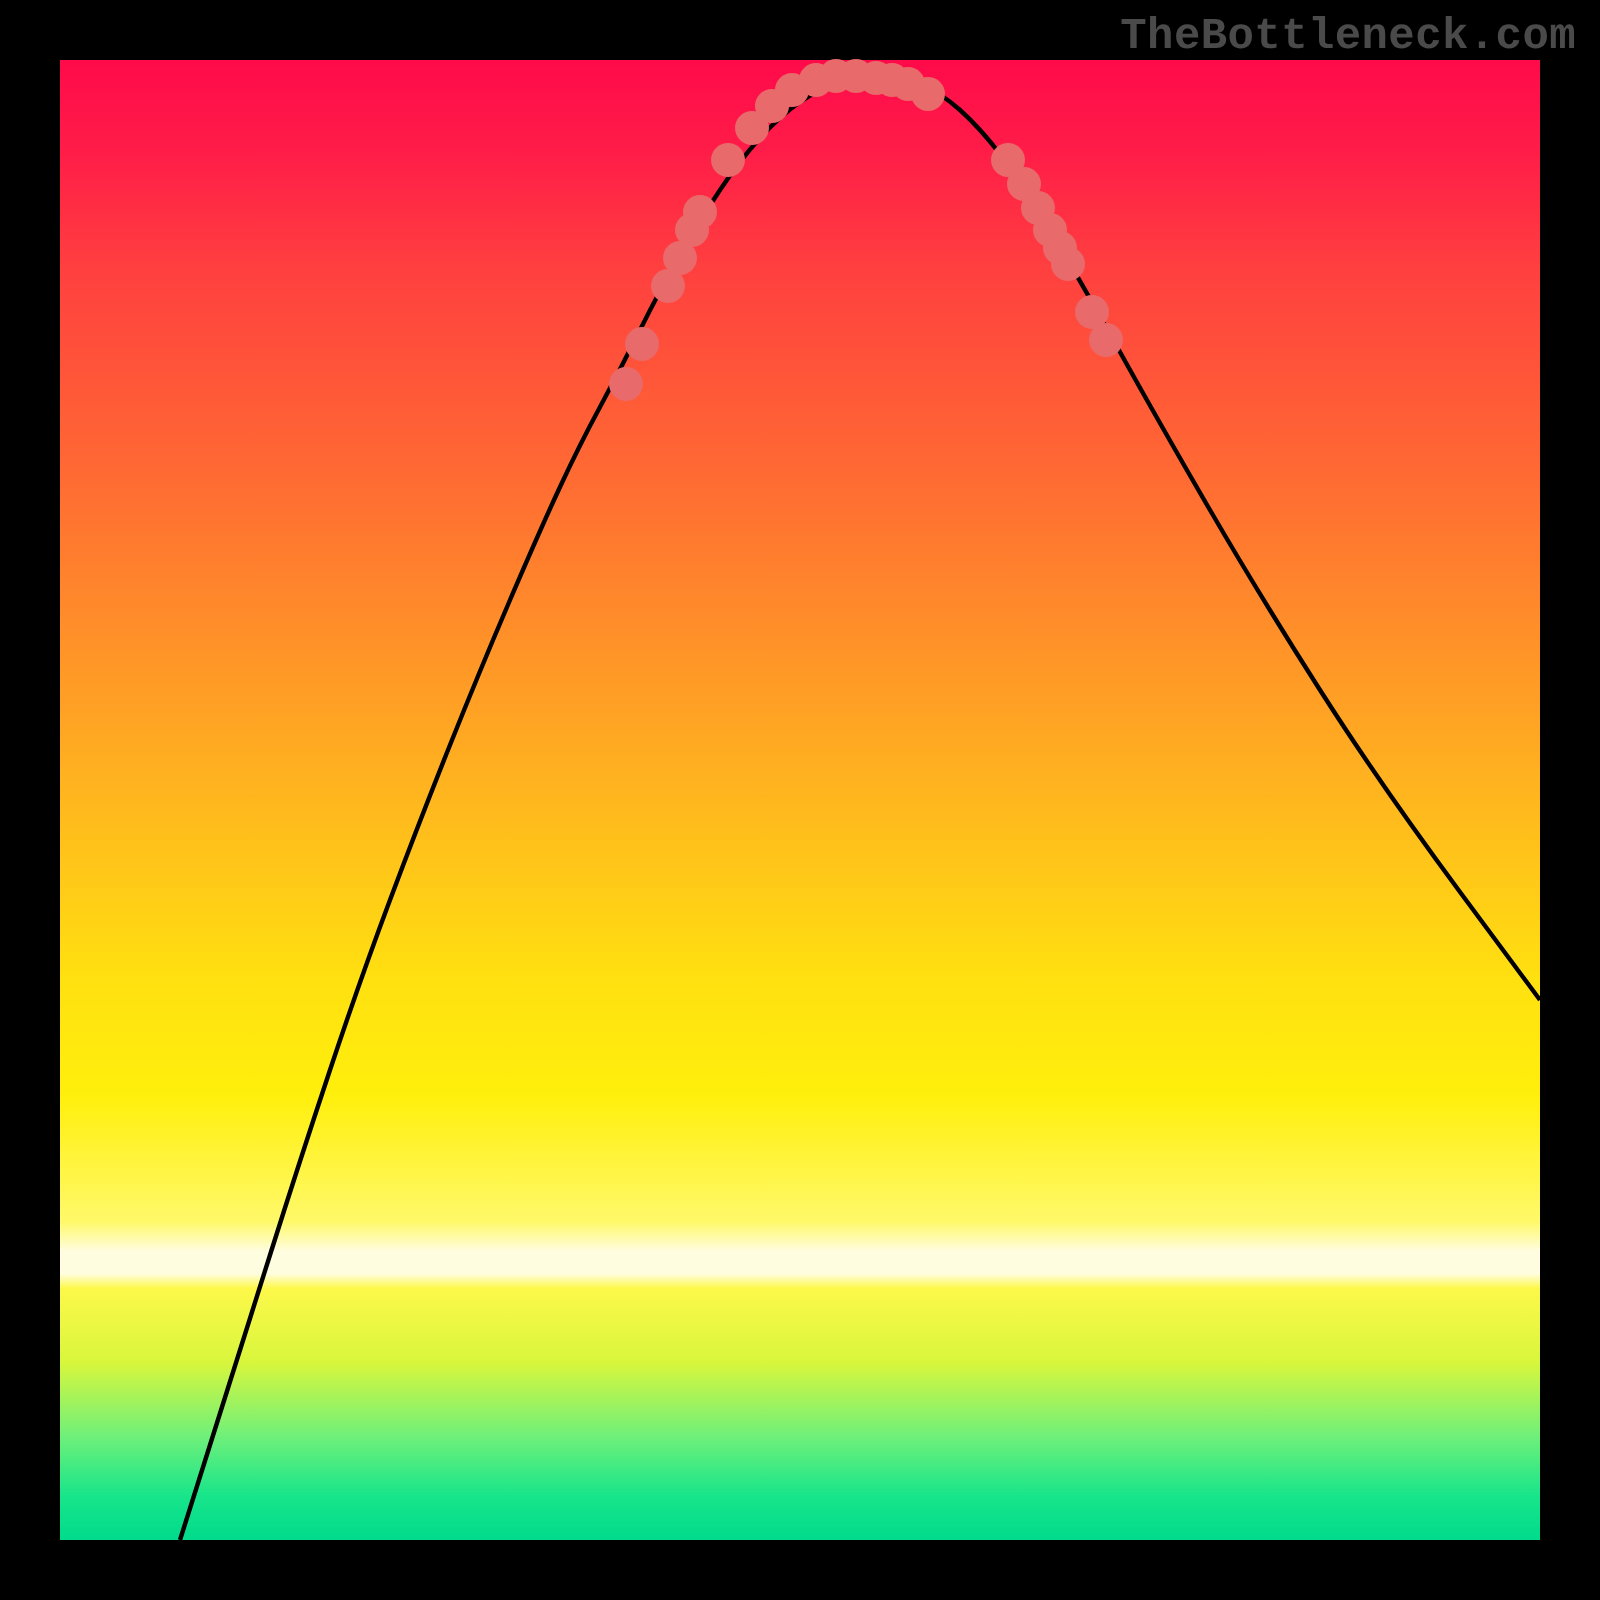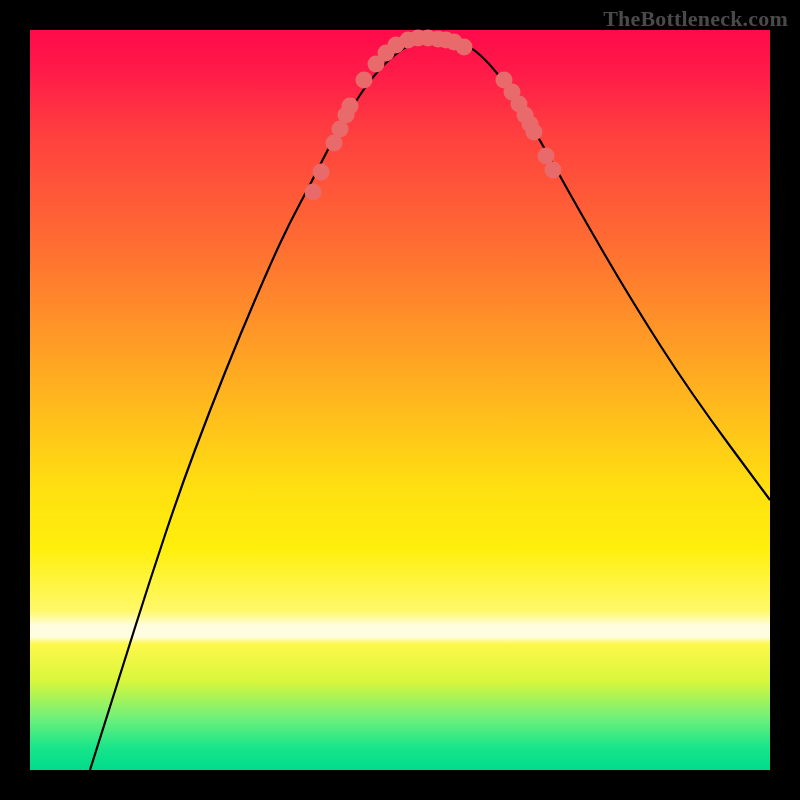--- a/index.html
+++ b/index.html
@@ -46,21 +46,21 @@
     );
   }
   .watermark {
     position: absolute;
     top: 6px;
     right: 12px;
     color: #4a4a4a;
     font-size: 22px;
     font-weight: 600;
     letter-spacing: 0.2px;
-    font-family: Liberation Serif, serif;
+    font-family: Liberation Mono, monospace;
   }
   svg.curve {
     position: absolute;
     left: 0;
     top: 0;
     width: 740px;
     height: 740px;
     overflow: visible;
   }
 </style>

